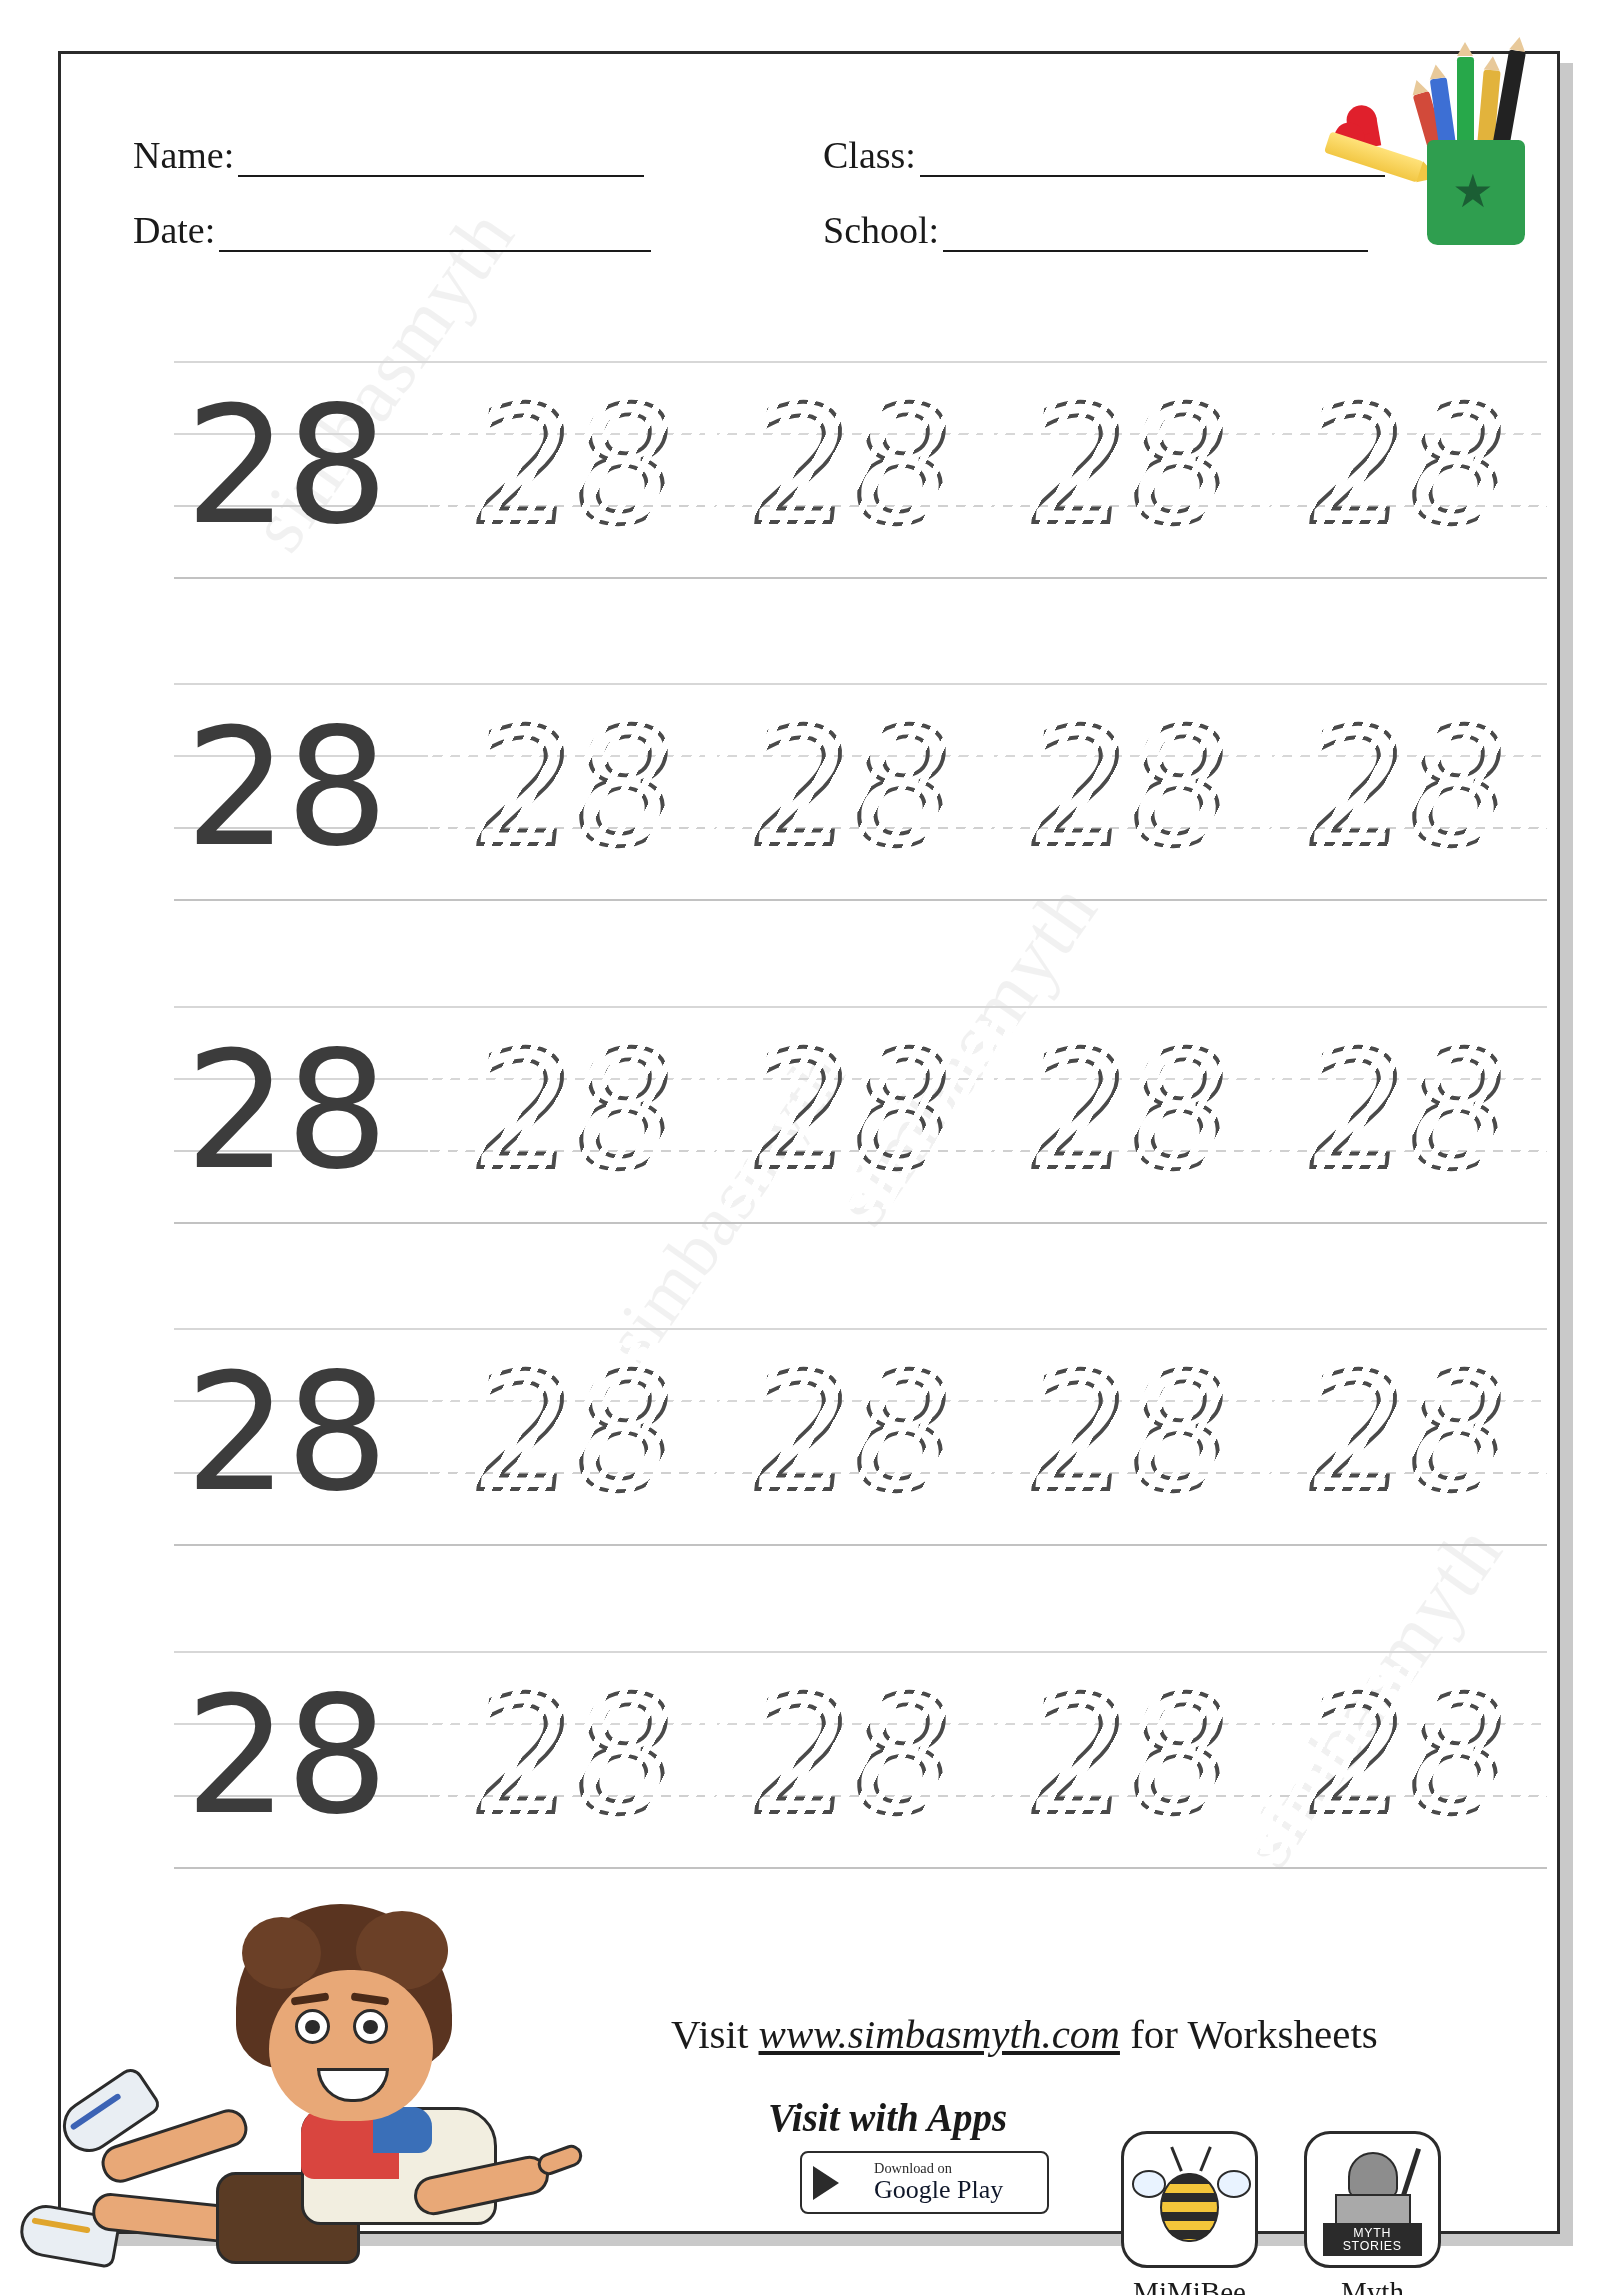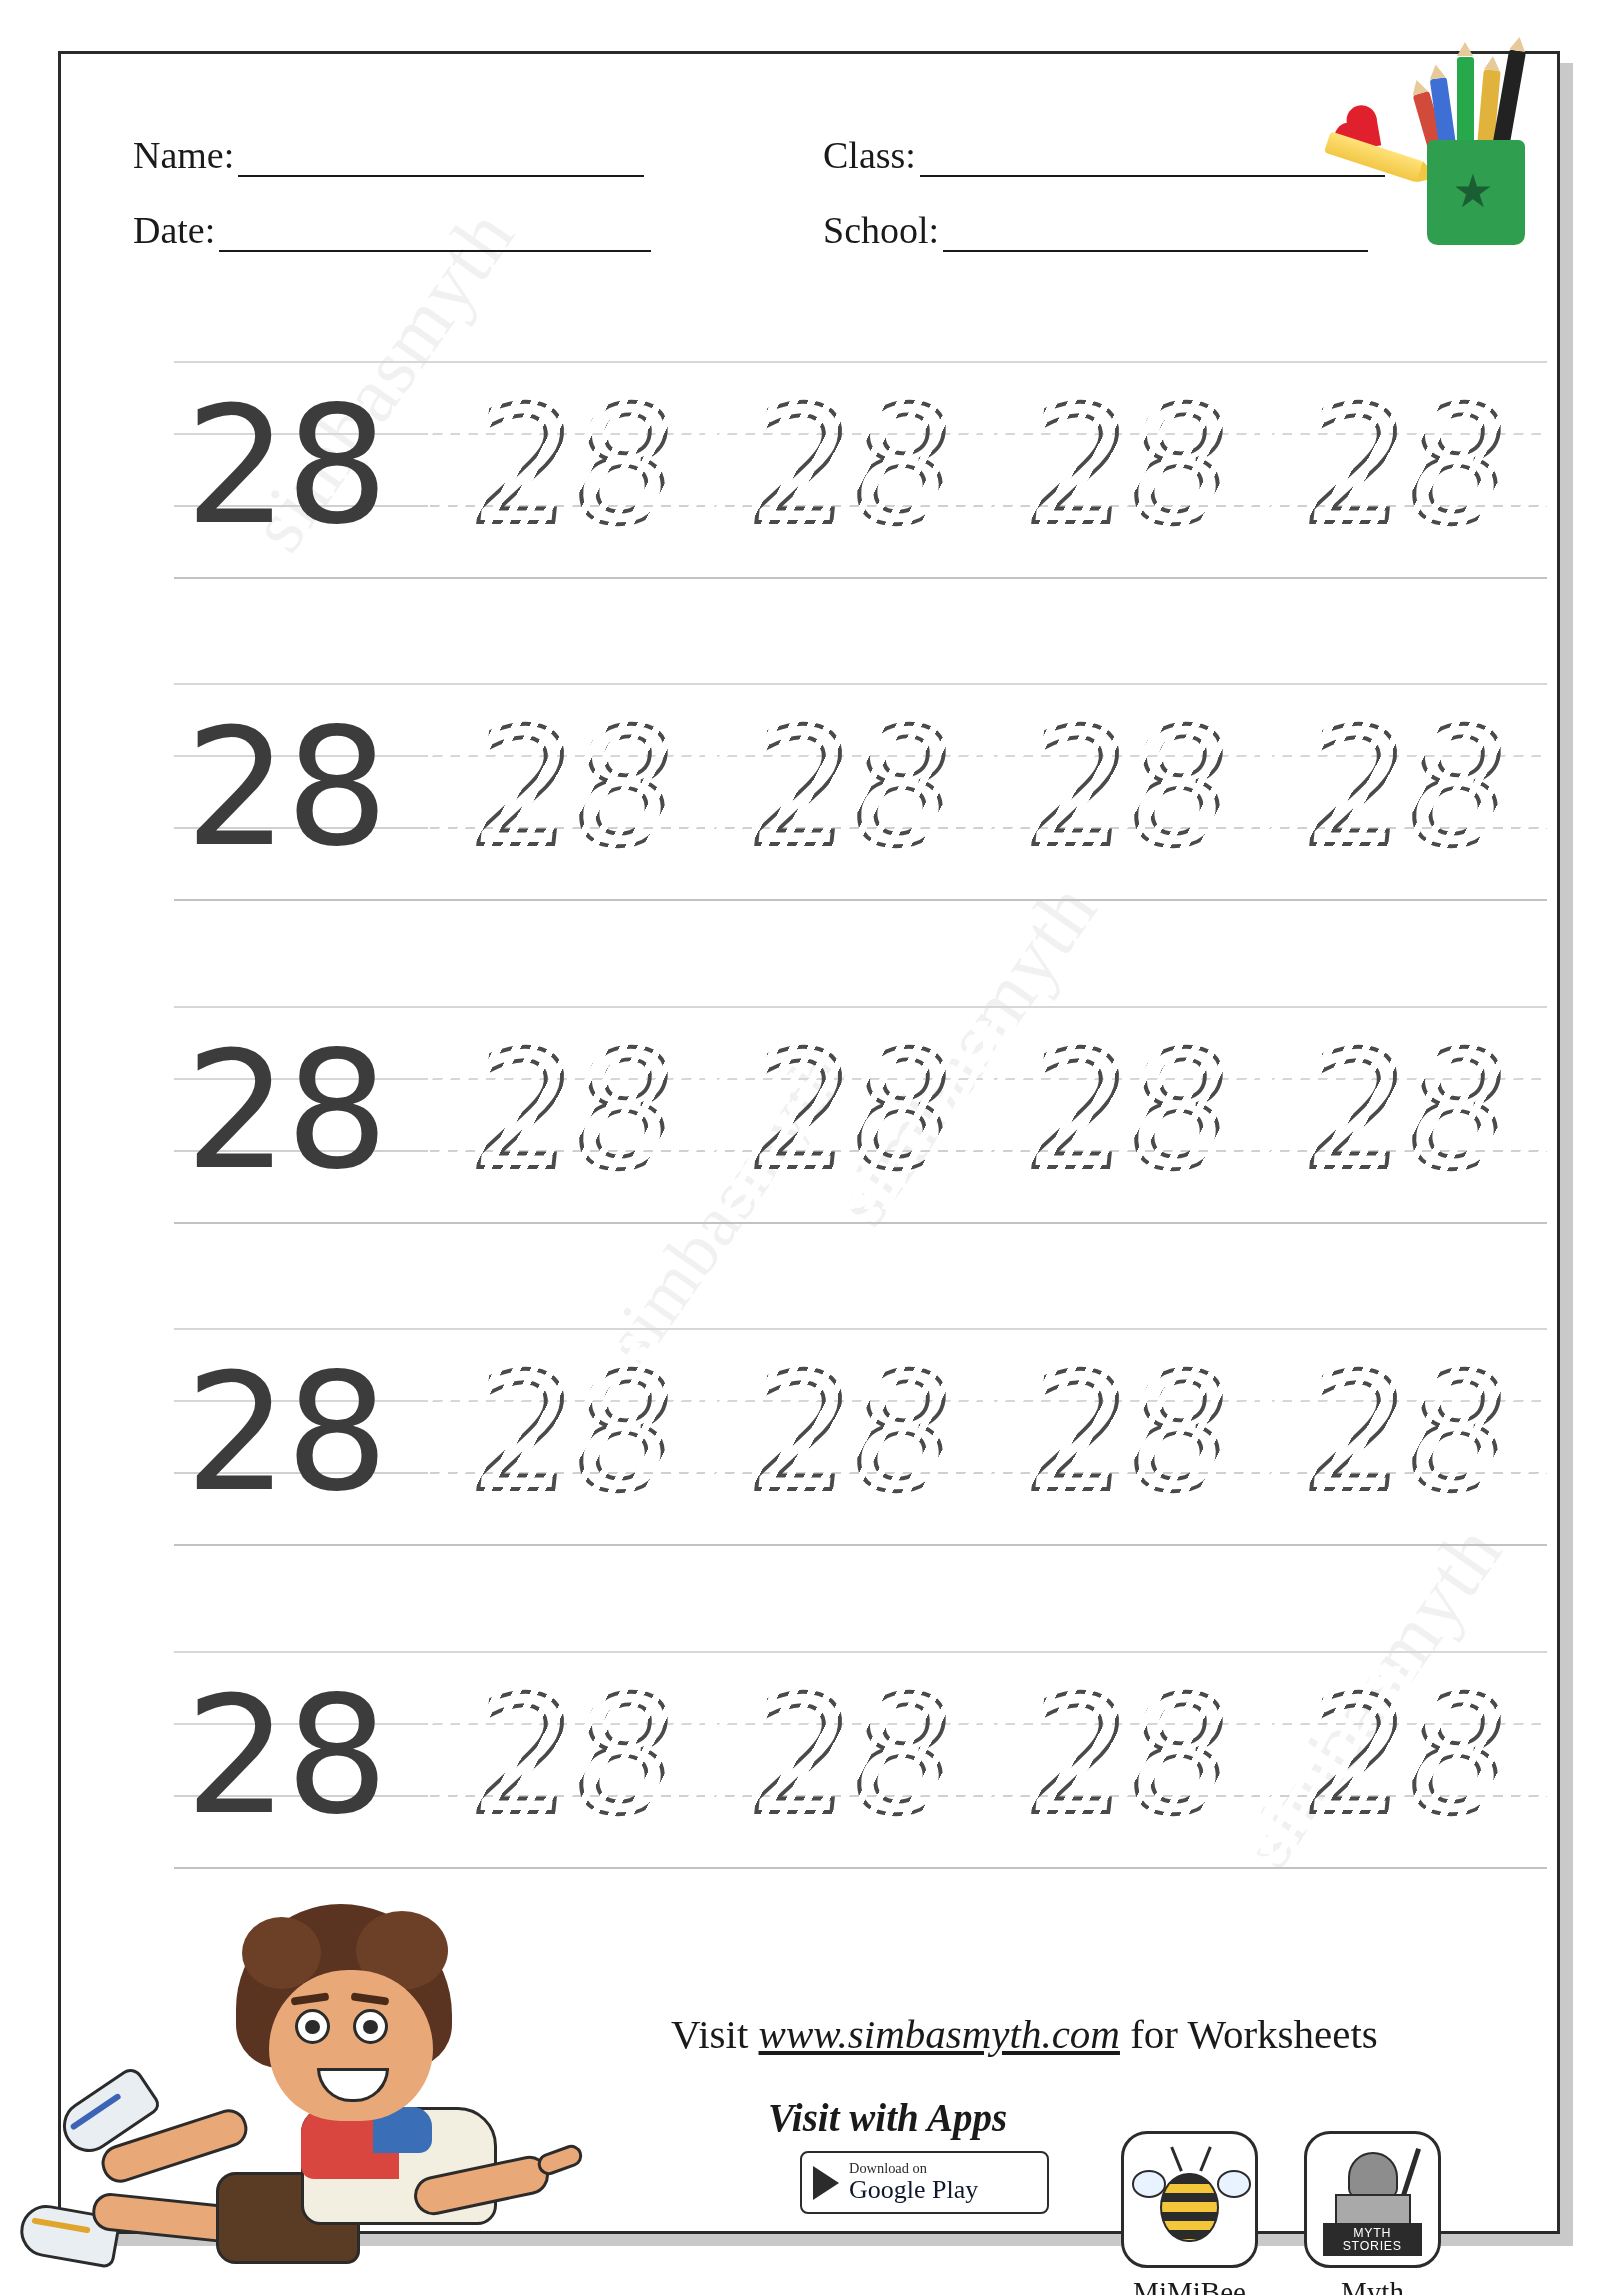--- a/index.html
+++ b/index.html
@@ -301,21 +301,21 @@
     padding-left: 10.5px;
     box-sizing: border-box;
   }
   .gplay .tri {
     width: 0; height: 0;
     border-left: 26px solid #2b2b2b;
     border-top: 17px solid transparent;
     border-bottom: 17px solid transparent;
     margin-right: 10.5px;
   }
-  .gplay .txt { line-height: 1.05; }
+  .gplay .txt { line-height: 1.05; margin-left: 25px; }
   .gplay .small { font-size: 14.4px; color: #2b2b2b; }
   .gplay .big { font-size: 26px; color: #0f172a; }
 
   .app {
     position: absolute;
     width: 137px;
     text-align: center;
   }
   .app .badge {
     width: 131px;

